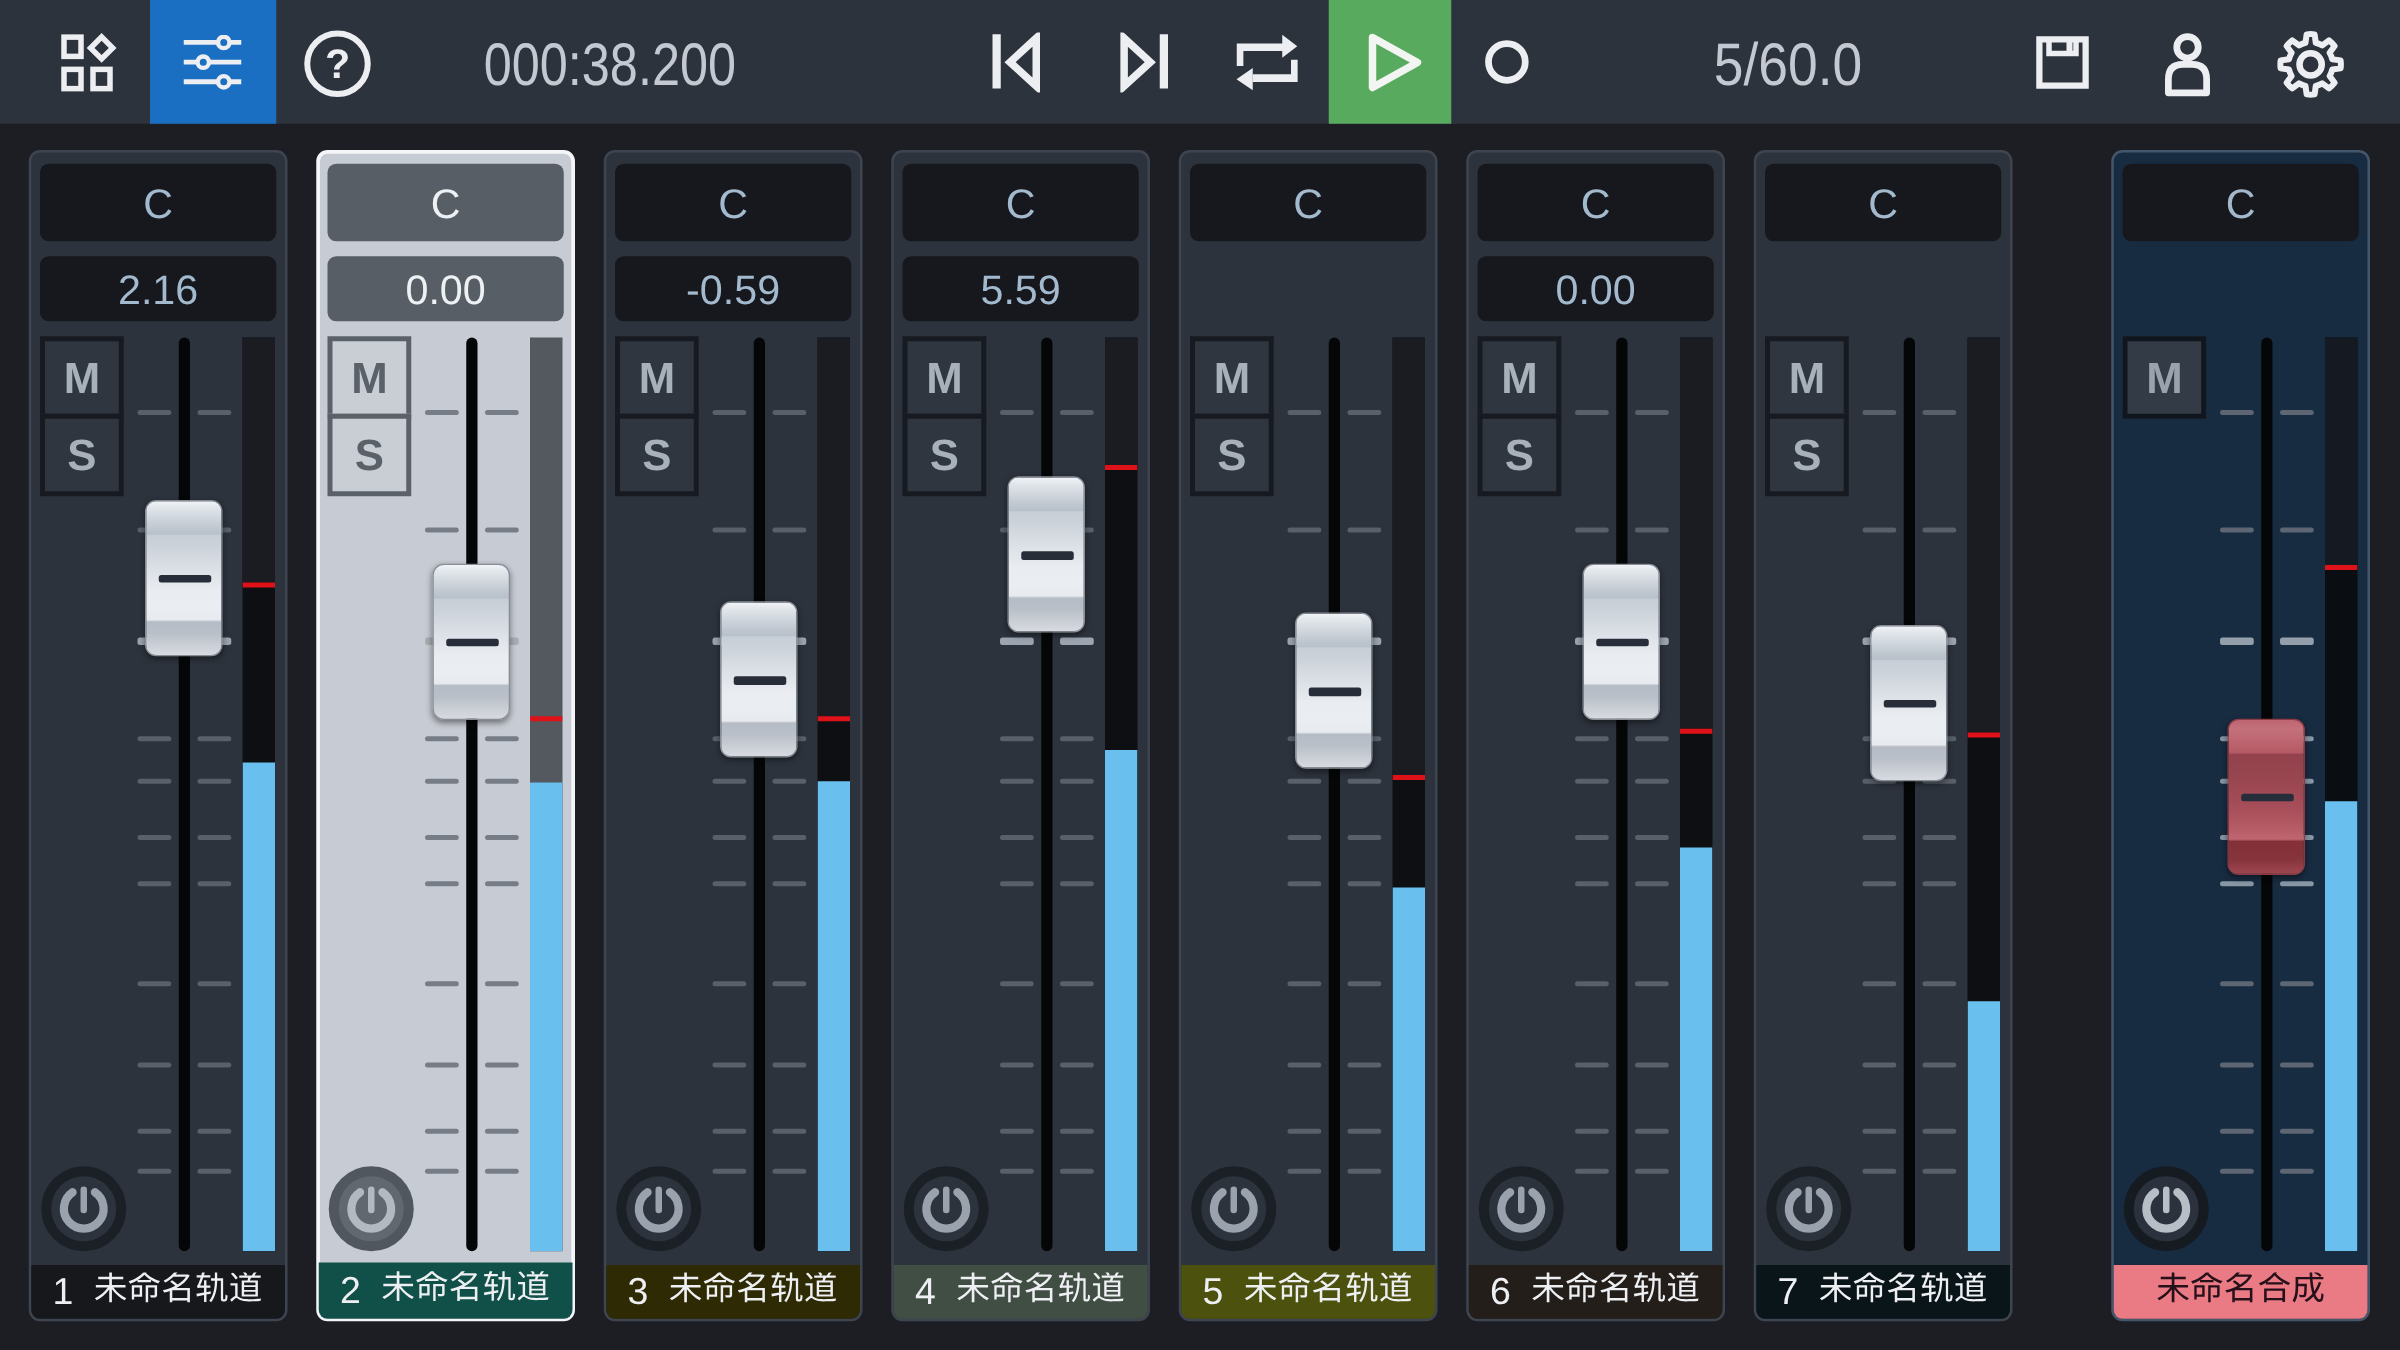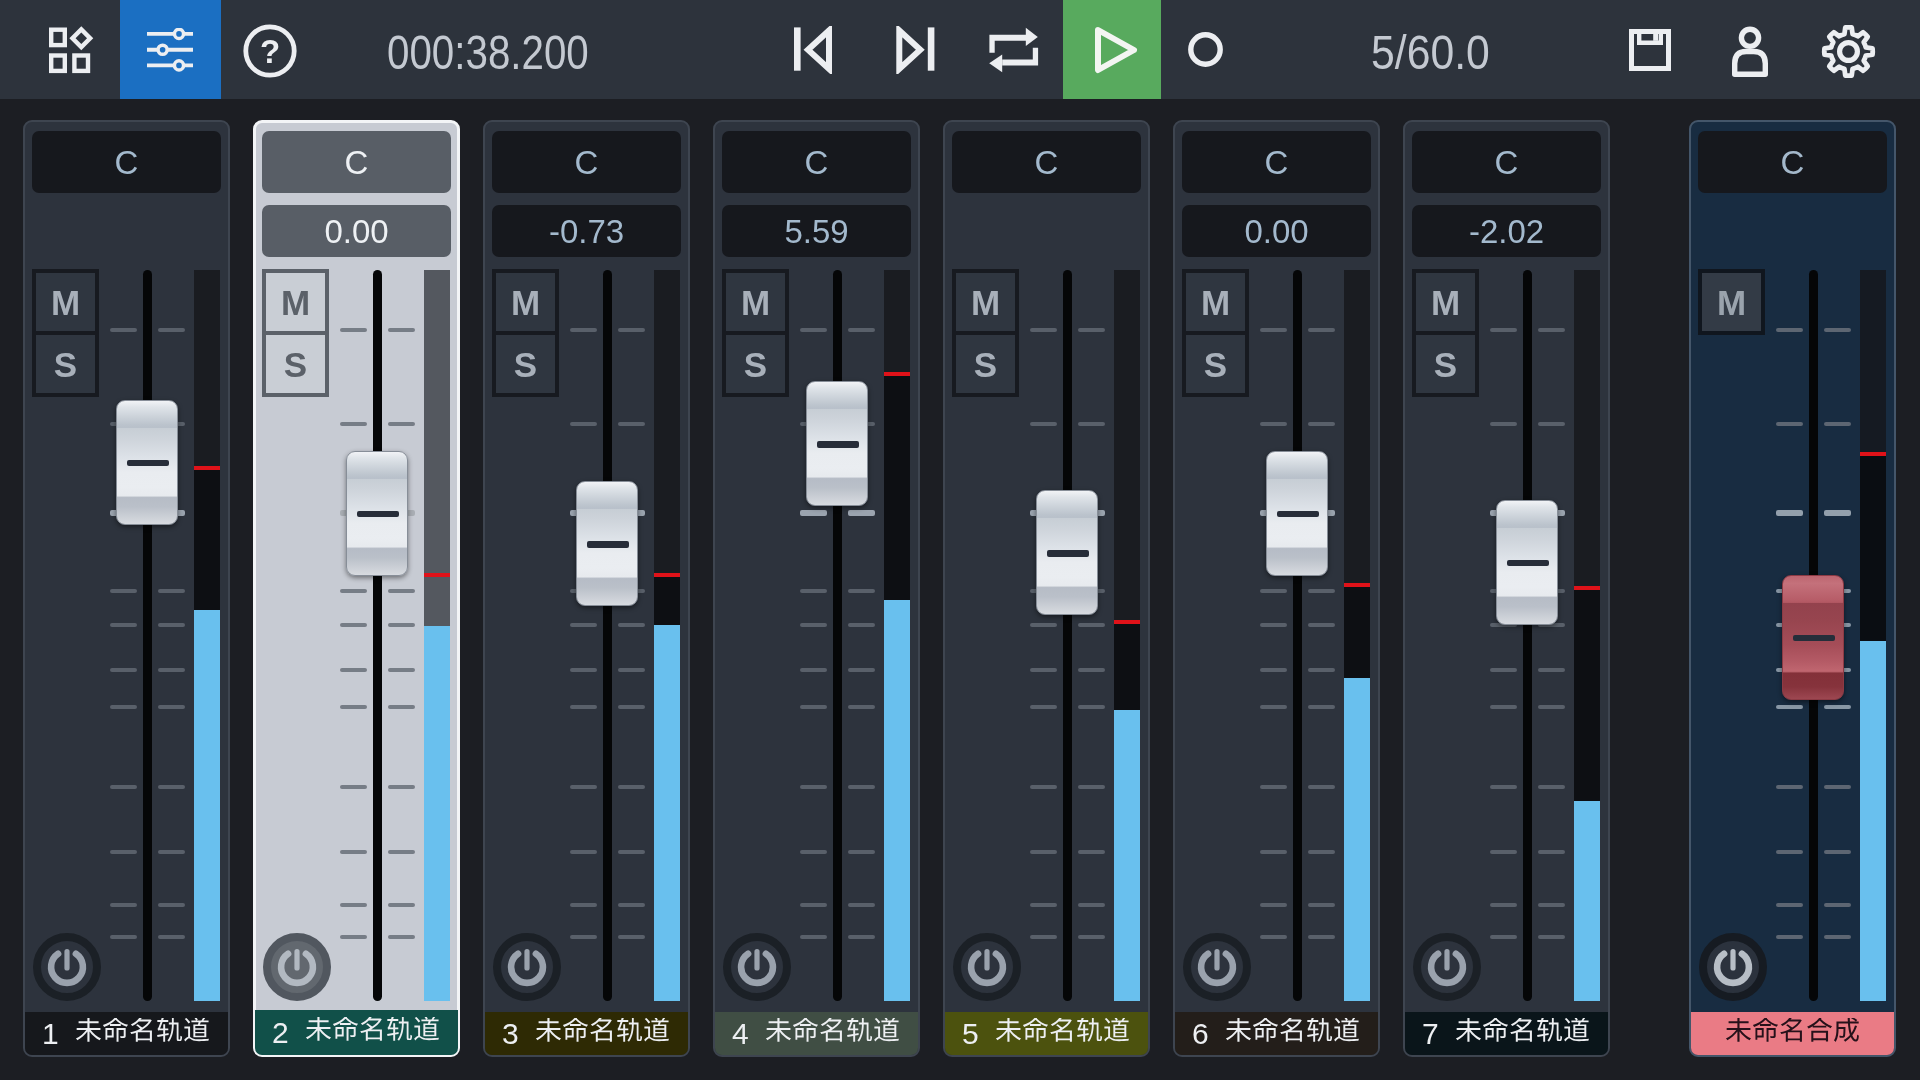--- a/index.html
+++ b/index.html
@@ -117,20 +117,21 @@
 <path d="M 8.7,50.2 L 8.7,39.5 Q 8.7,27.5 20.2,27.5 L 27.8,27.5 Q 39.3,27.5 39.3,39.5 L 39.3,50.2 Z" stroke-linejoin="round"></path>
 </svg>
 <svg style="left:1819px;top:22px" width="59" height="59" viewBox="-29.5 -29.5 59 59" fill="none" stroke="#eceef1">
 <path d="M-3.2,-24.0A24,24 0 0 1 3.2,-24.0L4.1,-17.3A18,18 0 0 1 9.3,-15.2L14.7,-19.2A24,24 0 0 1 19.2,-14.7L15.2,-9.3A18,18 0 0 1 17.3,-4.1L24.0,-3.2A24,24 0 0 1 24.0,3.2L17.3,4.1A18,18 0 0 1 15.2,9.3L19.2,14.7A24,24 0 0 1 14.7,19.2L9.3,15.2A18,18 0 0 1 4.1,17.3L3.2,24.0A24,24 0 0 1 -3.2,24.0L-4.1,17.3A18,18 0 0 1 -9.3,15.2L-14.7,19.2A24,24 0 0 1 -19.2,14.7L-15.2,9.3A18,18 0 0 1 -17.3,4.1L-24.0,3.2A24,24 0 0 1 -24.0,-3.2L-17.3,-4.1A18,18 0 0 1 -15.2,-9.3L-19.2,-14.7A24,24 0 0 1 -14.7,-19.2L-9.3,-15.2A18,18 0 0 1 -4.1,-17.3Z" stroke-width="4.8" stroke-linejoin="round"></path>
 <circle cx="0" cy="0" r="8.9" stroke-width="5.2"></circle>
 </svg>
 </div>
 <div class="strip sn" style="left:23px">
     <div class="in">
 <div class="box cb">C</div>
+<div class="box vb" style="">2.16</div>
 <div class="msb" style="top:149px">M</div>
 <div class="msb" style="top:211px">S</div>
 <div class="track"></div>
 <div class="tick" style="left:87px;top:208px;height:4px;background:#59606a"></div>
 <div class="tick" style="left:135px;top:208px;height:4px;background:#59606a"></div>
 <div class="tick" style="left:87px;top:302px;height:4px;background:#59606a"></div>
 <div class="tick" style="left:135px;top:302px;height:4px;background:#59606a"></div>
 <div class="tick" style="left:87px;top:390px;height:6px;background:#9ba4af"></div>
 <div class="tick" style="left:135px;top:390px;height:6px;background:#9ba4af"></div>
 <div class="tick" style="left:87px;top:469px;height:4px;background:#59606a"></div>
@@ -225,21 +226,21 @@
           <path transform="translate(54.0,21.6) scale(0.0270,-0.0270)" d="M263 529C314 494 373 446 417 406C300 344 171 299 47 273C61 256 79 224 86 204C141 217 197 233 252 253V-79H327V-27H773V-79H849V340H451C617 429 762 553 844 713L794 744L781 740H427C451 768 473 797 492 826L406 843C347 747 233 636 69 559C87 546 111 519 122 501C217 550 296 609 361 671H733C674 583 587 508 487 445C440 486 374 536 321 572ZM773 42H327V271H773Z"></path>
           <path transform="translate(81.0,21.6) scale(0.0270,-0.0270)" d="M80 331C88 339 120 345 157 345H268V205L40 167L57 92L268 133V-76H339V148L468 174L465 241L339 218V345H455V413H339V568H268V413H151C184 482 216 564 244 650H454V722H267C277 757 286 792 294 826L216 843C209 803 199 762 188 722H49V650H167C143 571 118 506 107 482C88 438 74 406 56 401C64 382 76 346 80 331ZM475 629V558H589C586 384 566 144 423 -37C442 -48 467 -70 479 -84C629 114 653 368 657 558H766V33C766 -38 793 -56 842 -56H882C949 -56 959 -16 966 116C947 121 921 132 903 147C900 32 898 6 879 6H855C842 6 834 10 834 40V629H657V832H589V629Z"></path>
           <path transform="translate(108.0,21.6) scale(0.0270,-0.0270)" d="M64 765C117 714 180 642 207 596L269 638C239 684 175 753 122 801ZM455 368H790V284H455ZM455 231H790V147H455ZM455 504H790V421H455ZM384 561V89H863V561H624C635 586 647 616 659 645H947V708H760C784 741 809 781 833 818L759 840C743 801 711 747 684 708H497L549 732C537 763 505 811 476 844L414 817C440 784 468 739 481 708H311V645H576C570 618 561 587 553 561ZM262 483H51V413H190V102C145 86 94 44 42 -7L89 -68C140 -6 191 47 227 47C250 47 281 17 324 -7C393 -46 479 -57 597 -57C693 -57 869 -51 941 -46C942 -25 954 9 962 27C865 17 716 10 599 10C490 10 404 17 340 52C305 72 282 90 262 100Z"></path>
         </svg>
       </div>
 </div>
   </div>
 <div class="strip sn" style="left:483px">
     <div class="in">
 <div class="box cb">C</div>
-<div class="box vb" style="">-0.73</div>
+<div class="box vb" style="">-0.59</div>
 <div class="msb" style="top:149px">M</div>
 <div class="msb" style="top:211px">S</div>
 <div class="track"></div>
 <div class="tick" style="left:87px;top:208px;height:4px;background:#59606a"></div>
 <div class="tick" style="left:135px;top:208px;height:4px;background:#59606a"></div>
 <div class="tick" style="left:87px;top:302px;height:4px;background:#59606a"></div>
 <div class="tick" style="left:135px;top:302px;height:4px;background:#59606a"></div>
 <div class="tick" style="left:87px;top:390px;height:6px;background:#9ba4af"></div>
 <div class="tick" style="left:135px;top:390px;height:6px;background:#9ba4af"></div>
 <div class="tick" style="left:87px;top:469px;height:4px;background:#59606a"></div>
@@ -444,21 +445,20 @@
           <path transform="translate(54.0,21.6) scale(0.0270,-0.0270)" d="M263 529C314 494 373 446 417 406C300 344 171 299 47 273C61 256 79 224 86 204C141 217 197 233 252 253V-79H327V-27H773V-79H849V340H451C617 429 762 553 844 713L794 744L781 740H427C451 768 473 797 492 826L406 843C347 747 233 636 69 559C87 546 111 519 122 501C217 550 296 609 361 671H733C674 583 587 508 487 445C440 486 374 536 321 572ZM773 42H327V271H773Z"></path>
           <path transform="translate(81.0,21.6) scale(0.0270,-0.0270)" d="M80 331C88 339 120 345 157 345H268V205L40 167L57 92L268 133V-76H339V148L468 174L465 241L339 218V345H455V413H339V568H268V413H151C184 482 216 564 244 650H454V722H267C277 757 286 792 294 826L216 843C209 803 199 762 188 722H49V650H167C143 571 118 506 107 482C88 438 74 406 56 401C64 382 76 346 80 331ZM475 629V558H589C586 384 566 144 423 -37C442 -48 467 -70 479 -84C629 114 653 368 657 558H766V33C766 -38 793 -56 842 -56H882C949 -56 959 -16 966 116C947 121 921 132 903 147C900 32 898 6 879 6H855C842 6 834 10 834 40V629H657V832H589V629Z"></path>
           <path transform="translate(108.0,21.6) scale(0.0270,-0.0270)" d="M64 765C117 714 180 642 207 596L269 638C239 684 175 753 122 801ZM455 368H790V284H455ZM455 231H790V147H455ZM455 504H790V421H455ZM384 561V89H863V561H624C635 586 647 616 659 645H947V708H760C784 741 809 781 833 818L759 840C743 801 711 747 684 708H497L549 732C537 763 505 811 476 844L414 817C440 784 468 739 481 708H311V645H576C570 618 561 587 553 561ZM262 483H51V413H190V102C145 86 94 44 42 -7L89 -68C140 -6 191 47 227 47C250 47 281 17 324 -7C393 -46 479 -57 597 -57C693 -57 869 -51 941 -46C942 -25 954 9 962 27C865 17 716 10 599 10C490 10 404 17 340 52C305 72 282 90 262 100Z"></path>
         </svg>
       </div>
 </div>
   </div>
 <div class="strip sn" style="left:1403px">
     <div class="in">
 <div class="box cb">C</div>
-<div class="box vb" style="">-2.02</div>
 <div class="msb" style="top:149px">M</div>
 <div class="msb" style="top:211px">S</div>
 <div class="track"></div>
 <div class="tick" style="left:87px;top:208px;height:4px;background:#59606a"></div>
 <div class="tick" style="left:135px;top:208px;height:4px;background:#59606a"></div>
 <div class="tick" style="left:87px;top:302px;height:4px;background:#59606a"></div>
 <div class="tick" style="left:135px;top:302px;height:4px;background:#59606a"></div>
 <div class="tick" style="left:87px;top:390px;height:6px;background:#9ba4af"></div>
 <div class="tick" style="left:135px;top:390px;height:6px;background:#9ba4af"></div>
 <div class="tick" style="left:87px;top:469px;height:4px;background:#59606a"></div>

